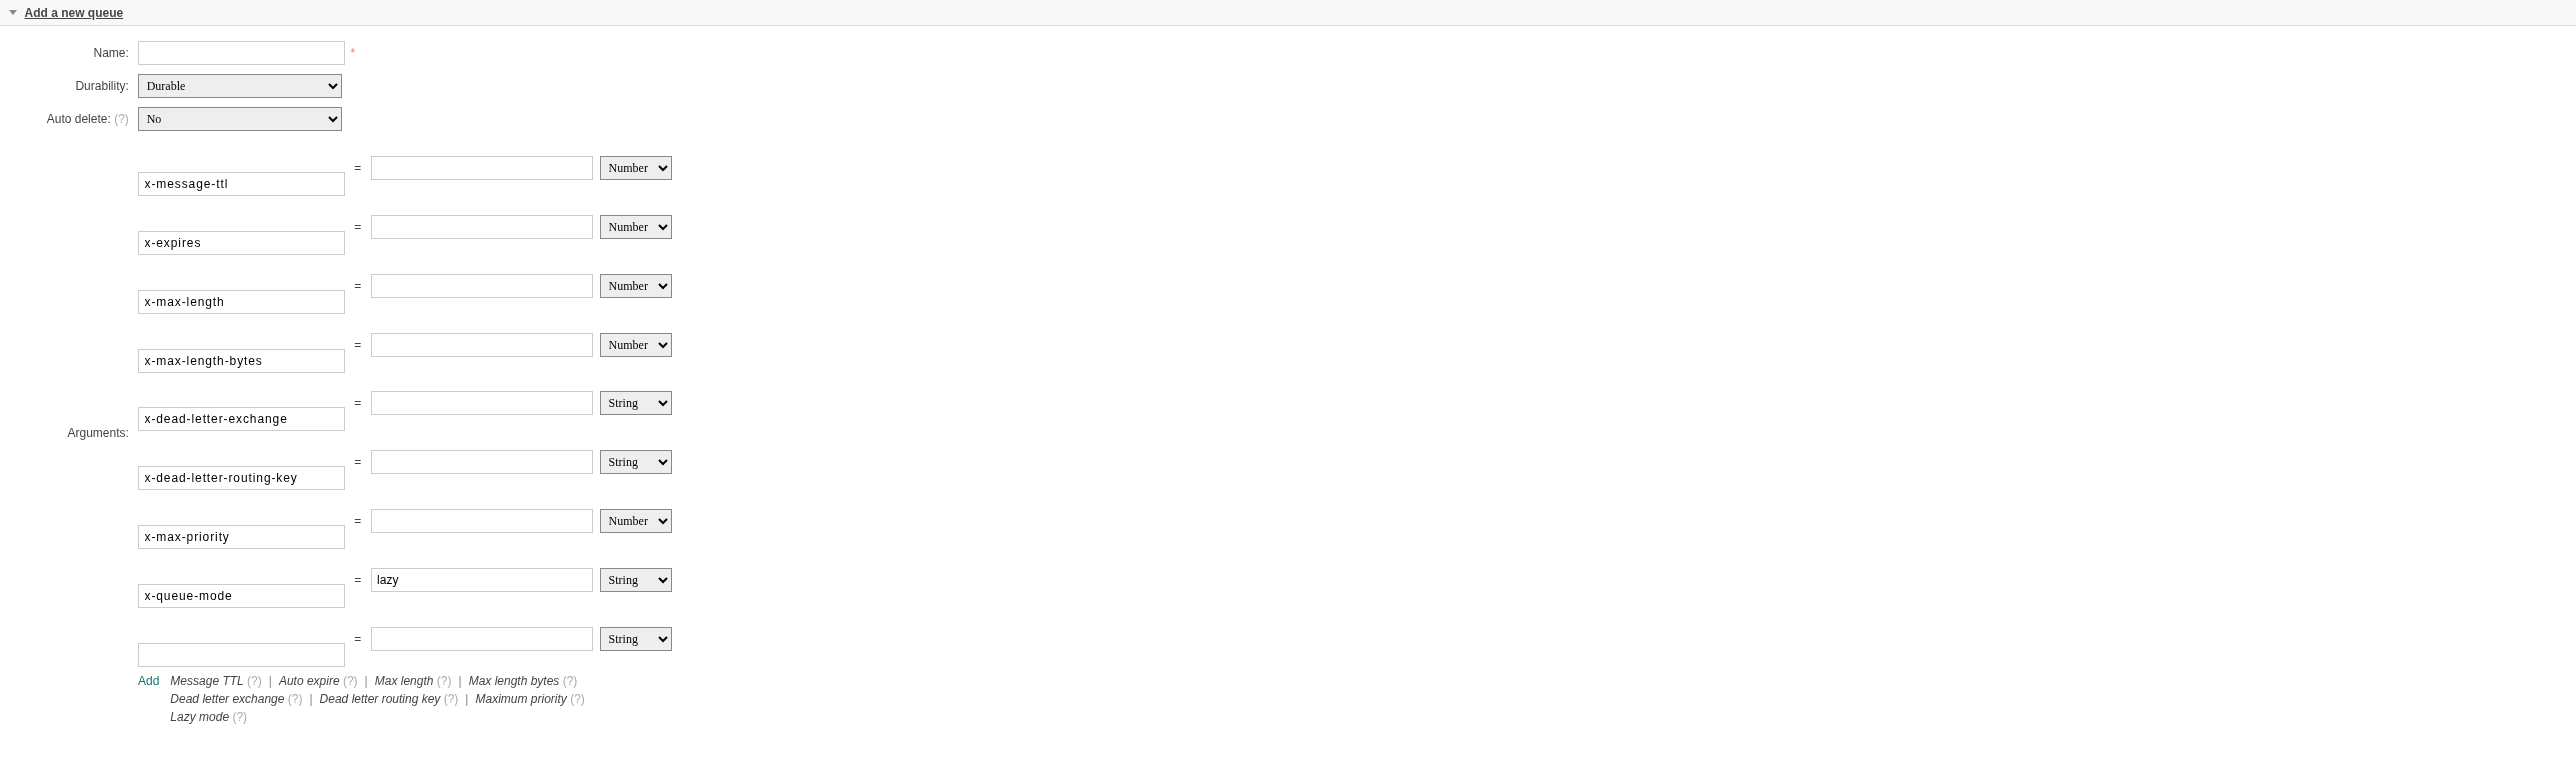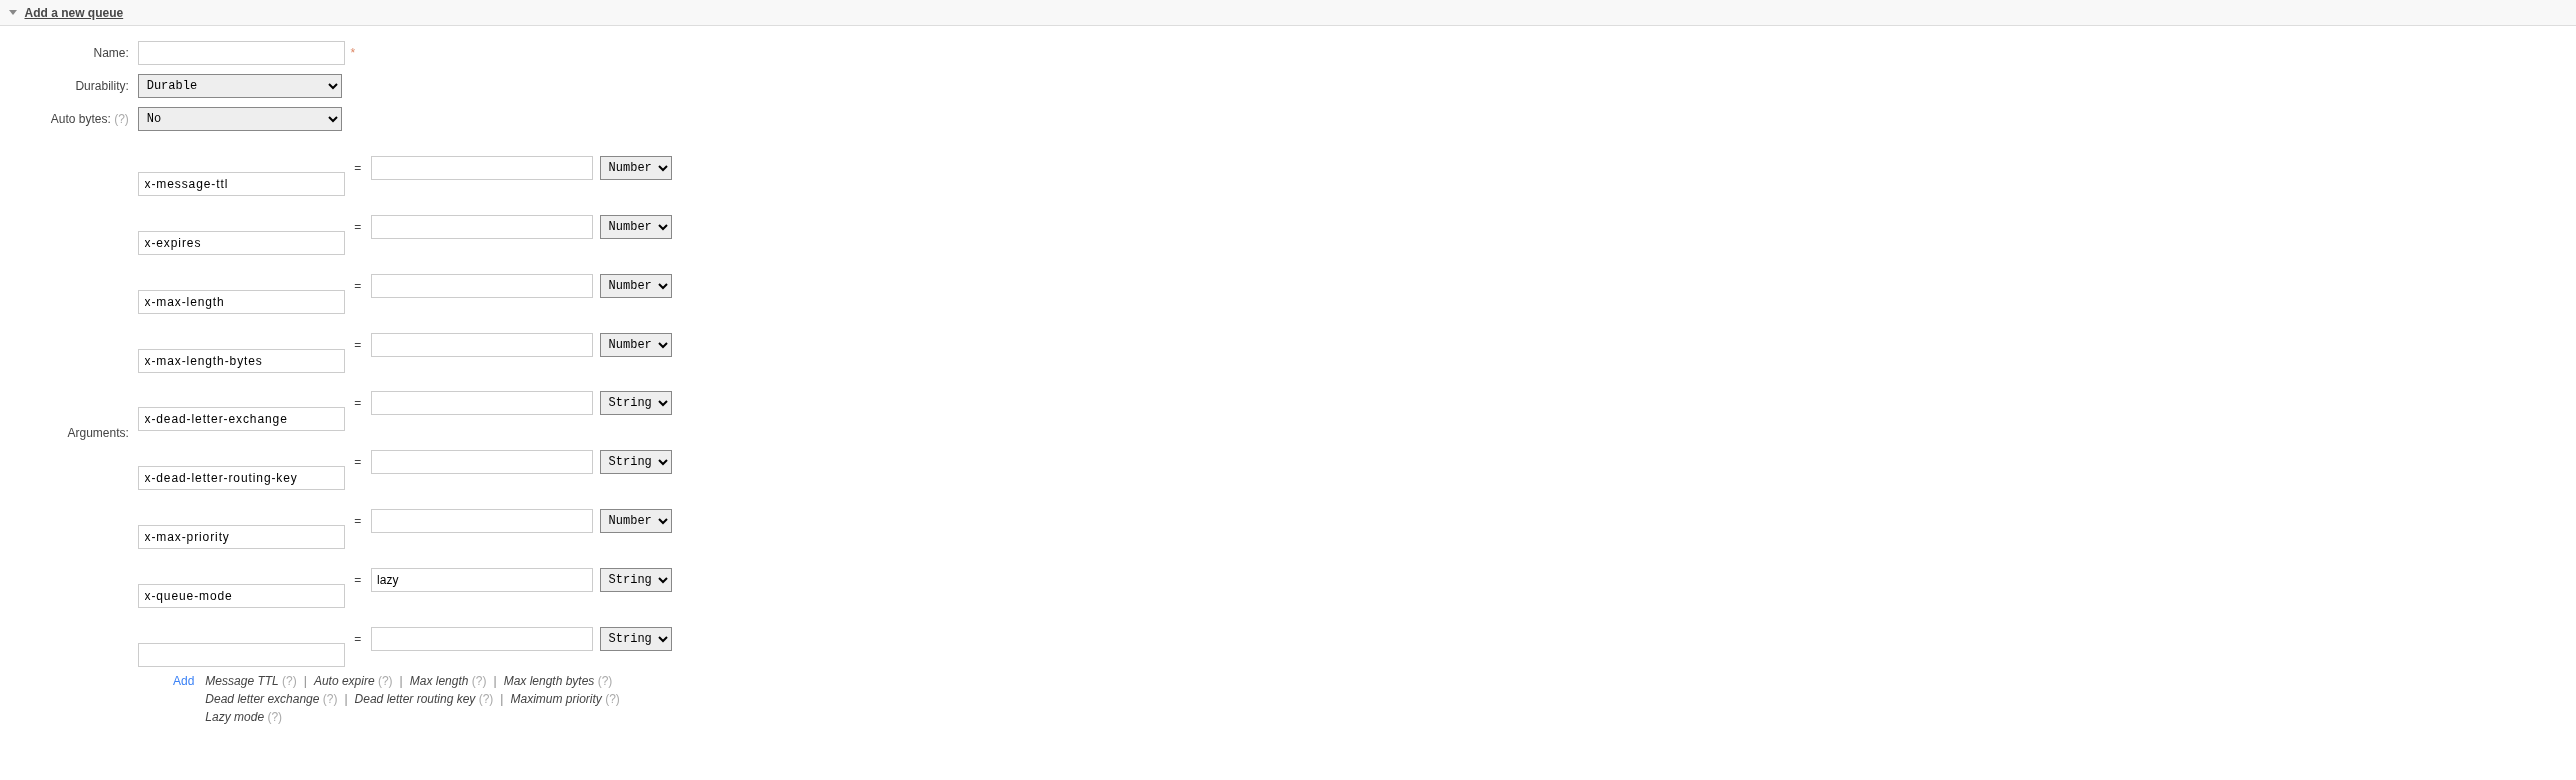--- a/index.html
+++ b/index.html
@@ -55,21 +55,21 @@
     padding: 1.8px 5.5px;
     font-family: inherit;
     font-size: 12px;
   }
   .name-input { width: 207px; }
   .required { color: #d86; margin-left: 5.5px; line-height: 24px; }
   select {
     height: 24px;
     border: 0.9px solid #888;
     background: #eee;
-    font-family: Liberation Mono, monospace;
+    font-family: Liberation Serif, serif;
     font-size: 12px;
     padding: 1.8px 3.7px;
   }
   .dur-select { width: 204px; }
   .arg-line {
     display: flex;
     align-items: center;
     gap: 7.3px;
     margin-bottom: 2.8px;
   }
@@ -84,21 +84,21 @@
   .arg-val { width: 222px; font-family: inherit; }
   .type-select { width: 72px; }
   .hints {
     margin-top: 5.5px;
     margin-left: 0;
     line-height: 1.5;
     color: #444;
     display: flex;
     gap: 11px;
   }
-  .hints .add-lbl { color: #3b82f6; margin-left: 35px; }
+  .hints .add-lbl { color: #0f766e; }
   .hints a { color: #444; text-decoration: none; cursor: pointer; font-style: italic; }
   .hints .help { color: #aaa; }
   .hints .sep { color: #888; margin: 0 3.7px; }
 </style>
 </head>
 <body>
 
 <div class="section-header">
   <span class="tri"></span>
   <span class="title">Add a new queue</span>
@@ -114,21 +114,21 @@
 
   <div class="row">
     <div class="lbl">Durability:</div>
     <select class="dur-select">
       <option>Durable</option>
     </select>
   </div>
 
   <div class="row">
     <div class="lbl">
-      <span>Auto bytes:</span>
+      <span>Auto delete:</span>
       <span class="help">(?)</span>
     </div>
     <select class="dur-select">
       <option>No</option>
     </select>
   </div>
 
   <div class="row">
     <div class="lbl">Arguments:</div>
     <div>

